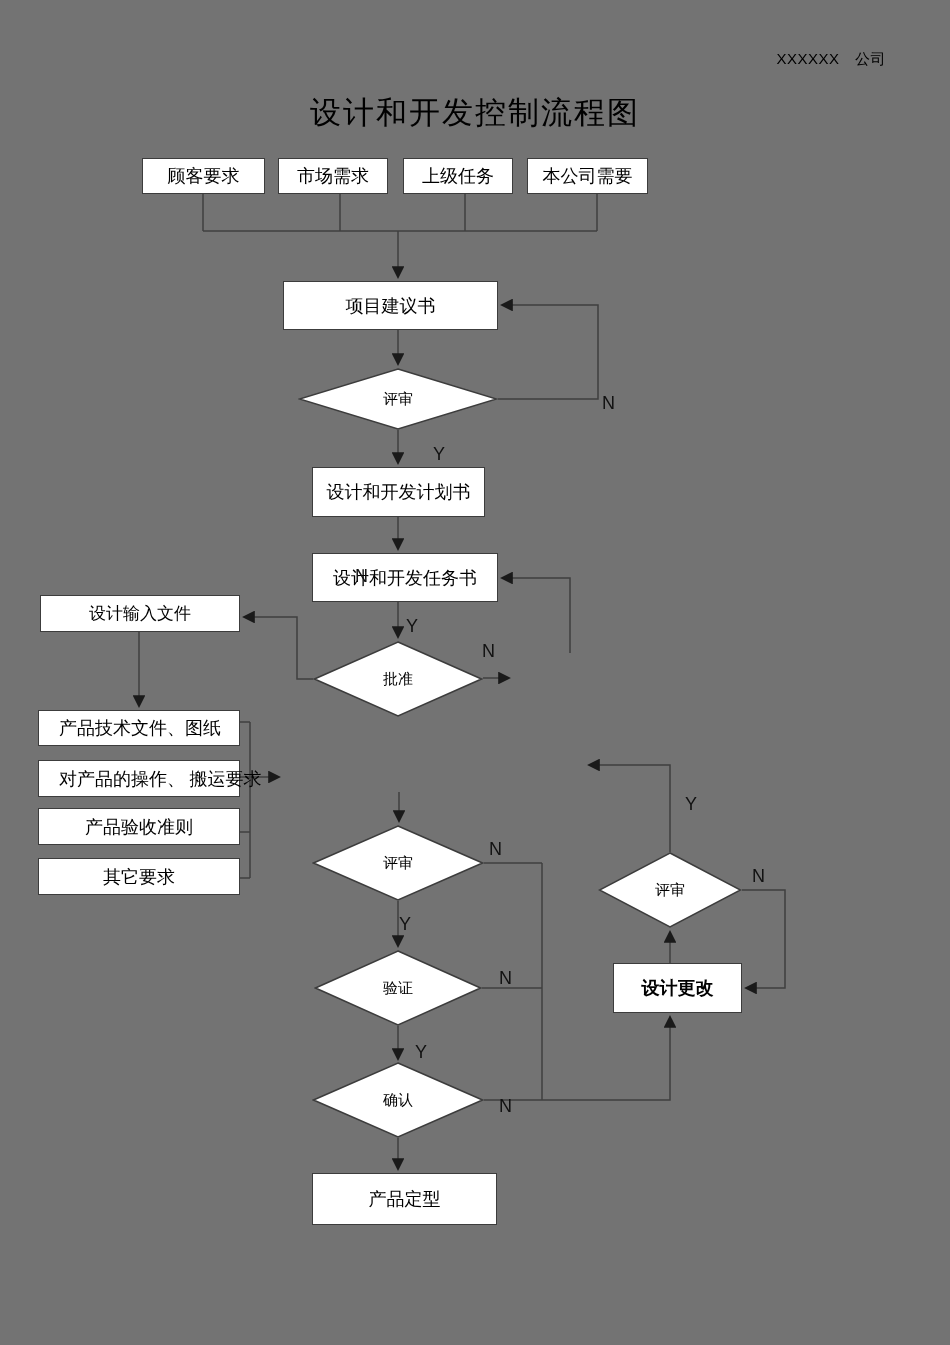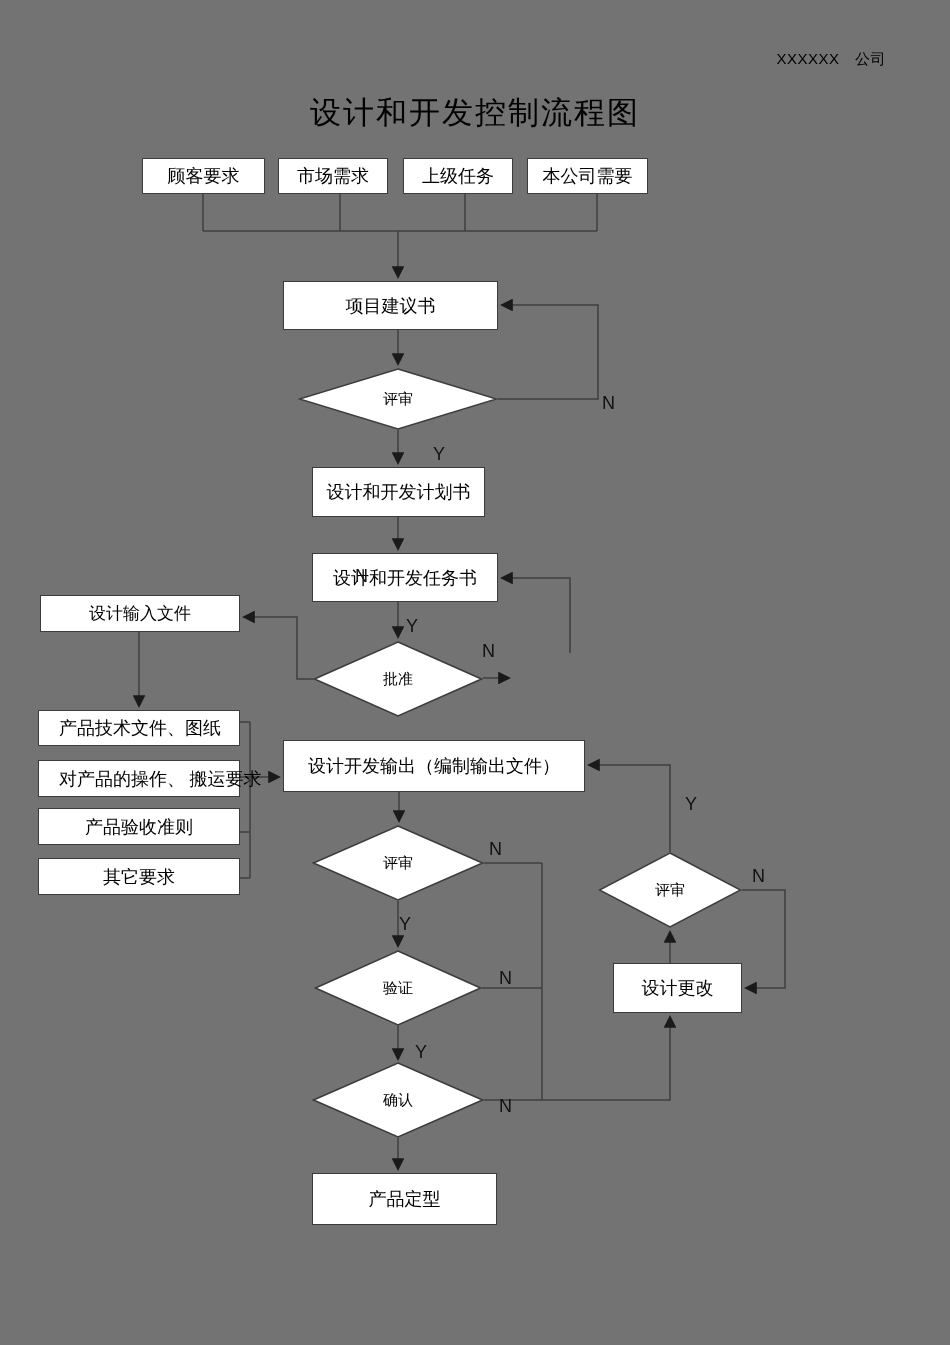--- a/index.html
+++ b/index.html
@@ -94,22 +94,21 @@
   <div class="box" style="left:283px; top:281px; width:215px; height:49px;text-align:right;">项目建议书</div>
   <div class="box" style="left:312px; top:467px; width:173px; height:50px;">设计和开发计划书</div>
   <div class="box" style="left:312px; top:553px; width:186px; height:49px;">设计和开发任务书</div>
   <div class="box big" style="left:40px; top:595px; width:200px; height:37px;">设计输入文件</div>
 
   <div class="box left" style="left:38px; top:710px; width:202px; height:36px;">产品技术文件、图纸</div>
   <div class="box left" style="left:38px; top:760px; width:202px; height:37px;">对产品的操作、 搬运要求</div>
   <div class="box" style="left:38px; top:808px; width:202px; height:37px;">产品验收准则</div>
   <div class="box" style="left:38px; top:858px; width:202px; height:37px;">其它要求</div>
 
-  <div class="box" style="left:283px; top:740px; width:302px; height:52px;">设计开发输出（编制输出文件）</div>
-  <div class="box" style="left:613px; top:963px; width:129px; height:50px;">设计更改</div>
+  <div class="box" style="left:613px; top:963px; width:129px; height:50px;font-weight:bold;">设计更改</div>
   <div class="box" style="left:312px; top:1173px; width:185px; height:52px;">产品定型</div>
 
   <div class="diamond" style="left:298px; top:368px; width:200px; height:62px;">
     <svg width="200" height="62">
         <polygon points="100,1 198.5,31 100,61 1.5,31" fill="#ffffff" stroke="#3c3c3c" stroke-width="1.5"></polygon>
       </svg>
     <span class="dlabel">评审</span>
   </div>
   <div class="diamond" style="left:313px; top:641px; width:170px; height:76px;">
     <svg width="170" height="76">

